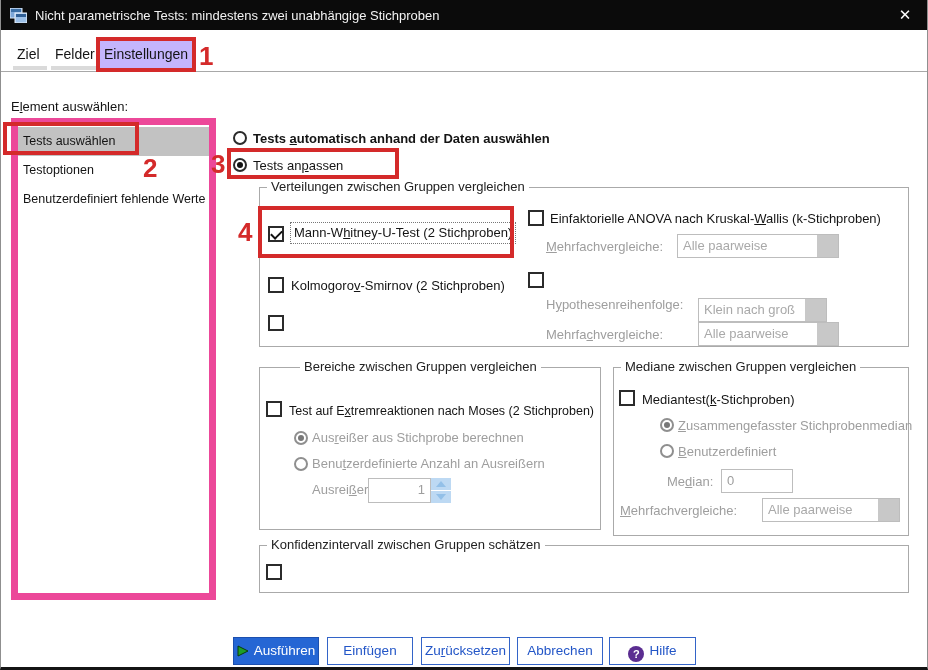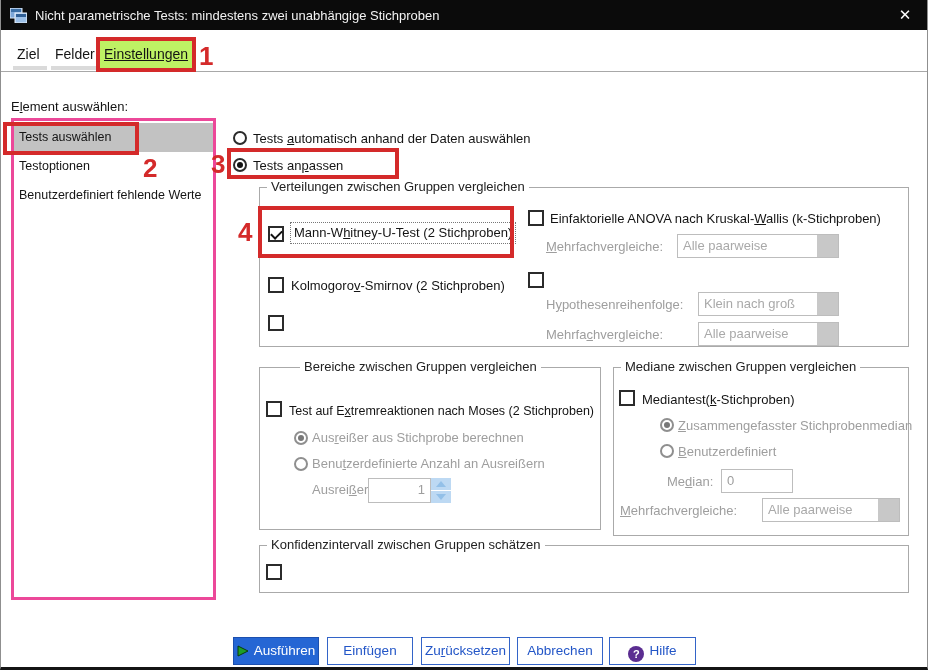--- a/index.html
+++ b/index.html
@@ -9,29 +9,29 @@
     font-family:"Liberation Sans", sans-serif; background:#fff;
     border-left:1px solid #8f8f8f; border-right:1px solid #8f8f8f; border-bottom:3px solid #141414;
   }
   
   .titlebar { position:absolute; left:0; top:0; right:0; height:30px; background:#0b0b0b; display:flex; align-items:center; padding:0 9px; }
   .app-icon { width:17px; height:15px; margin-right:8px; flex:0 0 auto; }
   .title-text { color:#f2f2f2; font-size:13px; white-space:nowrap; }
   .close-btn { margin-left:auto; color:#fff; font-size:15px; width:26px; text-align:center; cursor:default; }
   
   .tab { position:absolute; font-size:14px; color:#141414; white-space:nowrap; }
-  .tab-sel { background:#bef264; text-align:center; line-height:27px;text-decoration:underline; }
+  .tab-sel { background:#c4b5fd; text-align:center; line-height:27px; }
   .tabbar { position:absolute; height:4px; background:#dadada; top:66px; }
   .tabs-sep { position:absolute; left:0; right:0; top:71px; height:1px; background:#a8a8a8; }
   
   .ann { position:absolute; border:4px solid #d42a2a; pointer-events:none; z-index:50; }
   .ann-num { position:absolute; color:#d42a2a; font-weight:bold; font-size:26px; z-index:50; font-family:"Liberation Sans", sans-serif; }
   
   .side-label { position:absolute; left:10px; top:99px; font-size:13px; color:#141414; }
-  .listbox { position:absolute; left:10px; top:118px; width:205px; height:482px; border:3px solid #ec4899; background:#fff; padding-top:2px; }
+  .listbox { position:absolute; left:10px; top:118px; width:205px; height:482px; border:7px solid #ec4899; background:#fff; padding-top:2px; }
   .list-item { height:29px; line-height:29px; padding-left:5px; font-size:12.5px; color:#141414; white-space:nowrap; }
   .list-item.sel { background:#c2c2c2; }
   
   .lbl { position:absolute; font-size:13px; color:#141414; white-space:nowrap; line-height:18px; }
   .lbl.gray { color:#9e9e9e; }
   .lbl.tight { font-size:12.5px; }
   u { text-decoration:underline; }
   .checkbox { position:absolute; width:16px; height:16px; border:2px solid #2b2b2b; background:#fff; }
   .checkbox.checked::after { content:""; position:absolute; left:1px; top:2px; width:9px; height:5px; border-left:2px solid #111; border-bottom:2px solid #111; transform:rotate(-45deg); }
   .radio { position:absolute; width:14px; height:14px; border:2px solid #2b2b2b; border-radius:50%; background:#fff; }
@@ -82,21 +82,21 @@
   <div class="tabs-sep"></div>
 
   <div class="side-label">E<u>l</u>ement auswählen:</div>
   <div class="listbox">
     <div class="list-item sel">Tests auswählen</div>
     <div class="list-item">Testoptionen</div>
     <div class="list-item">Benutzerdefiniert fehlende Werte</div>
   </div>
 
   <div class="radio" style="left:232px; top:131px;"></div>
-  <div class="lbl" style="left:252px; top:130px;">Tests <u>a</u>utomatisch anhand der Daten auswählen</div>
+  <div class="lbl" style="left:252px; top:130px;font-weight:bold;">Tests <u>a</u>utomatisch anhand der Daten auswählen</div>
   <div class="radio sel" style="left:232px; top:158px;"></div>
   <div class="lbl" style="left:252px; top:157px;">Tests an<u>p</u>assen</div>
 
   <div class="group" style="left:258px; top:187px; width:650px; height:160px;"></div>
   <div class="group-title" style="left:266px; top:179px;">Verteilungen zwischen Gruppen vergleichen</div>
 
   <div class="checkbox checked" style="left:267px; top:226px;"></div>
   <div class="lbl focusbox" style="left:289px; top:222px;">Mann-W<u>h</u>itney-U-Test (2 Stichproben)</div>
 
   <div class="checkbox" style="left:267px; top:277px;"></div>
@@ -107,21 +107,21 @@
   <div class="checkbox" style="left:527px; top:210px;"></div>
   <div class="lbl" style="left:549px; top:210px;">Einfaktorielle ANOVA nach Kruskal-<u>W</u>allis (k-Stichproben)</div>
   <div class="lbl gray" style="left:545px; top:238px;"><u>M</u>ehrfachvergleiche:</div>
   <div class="dropdown" style="left:676px; top:234px; width:162px;">
     <span>Alle paarweise</span>
     <span class="dd-btn"></span>
   </div>
 
   <div class="checkbox" style="left:527px; top:272px;"></div>
   <div class="lbl gray" style="left:545px; top:296px;">H<u>y</u>pothesenreihenfolge:</div>
-  <div class="dropdown" style="left:697px; top:292px; width:141px;">
+  <div class="dropdown" style="left:697px; top:298px; width:129px;">
     <span>Klein nach groß</span>
     <span class="dd-btn"></span>
   </div>
   <div class="lbl gray" style="left:545px; top:326px;">Mehrfa<u>c</u>hvergleiche:</div>
   <div class="dropdown" style="left:697px; top:322px; width:141px;">
     <span>Alle paarweise</span>
     <span class="dd-btn"></span>
   </div>
 
   <div class="group" style="left:258px; top:367px; width:342px; height:163px;"></div>

